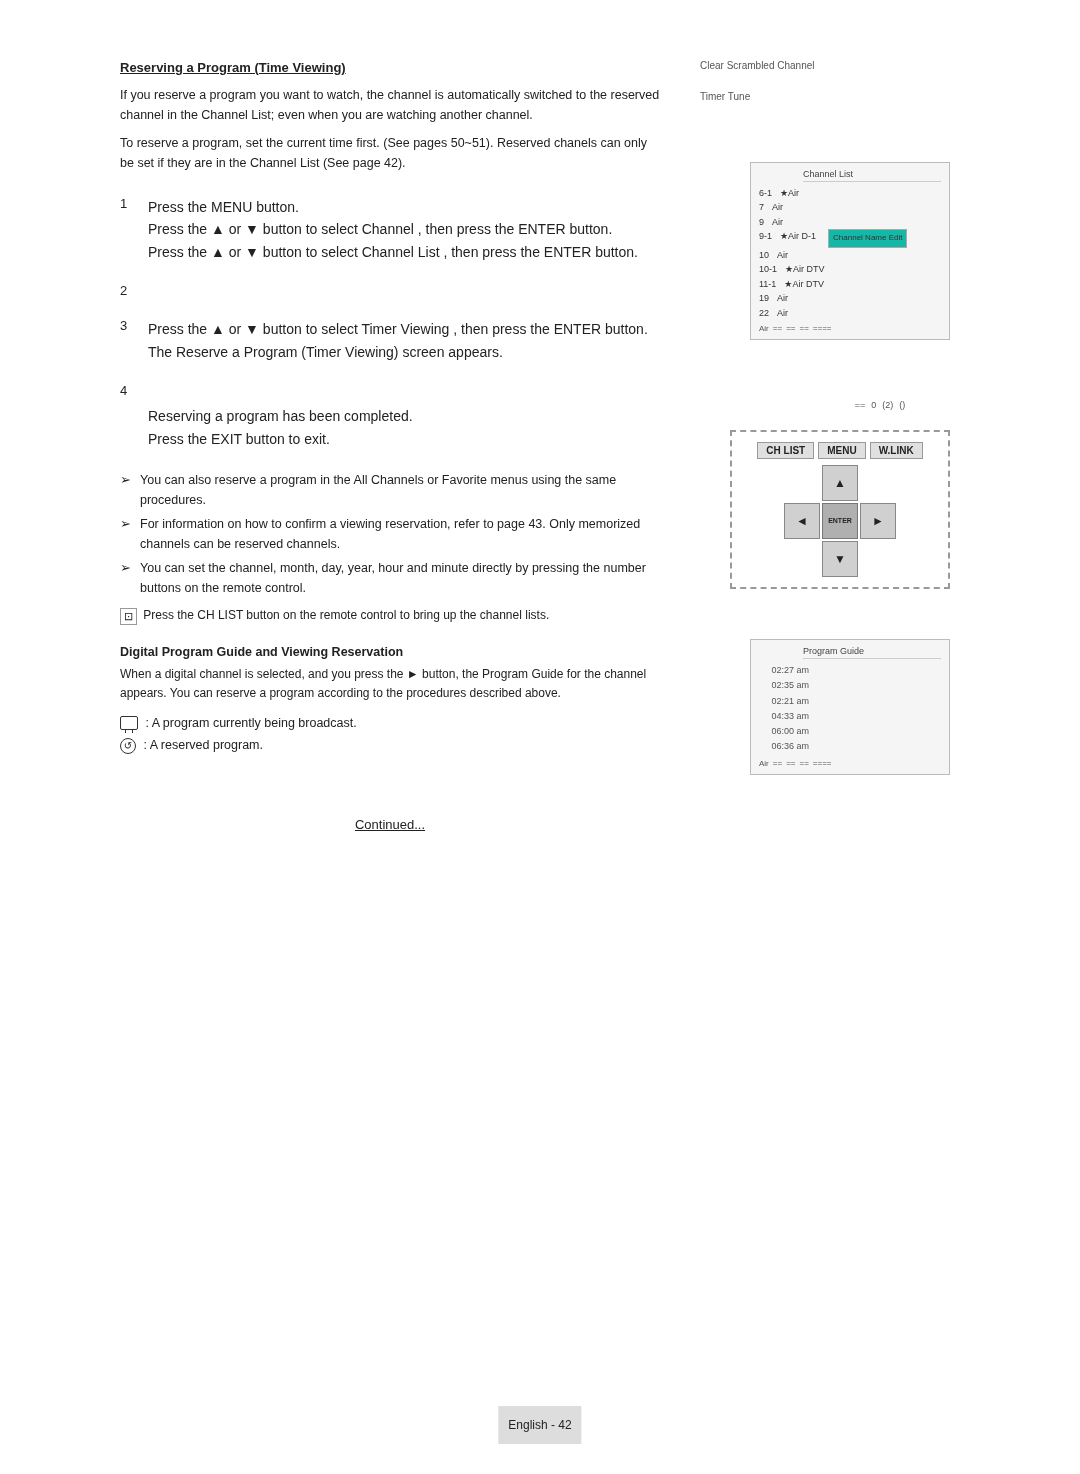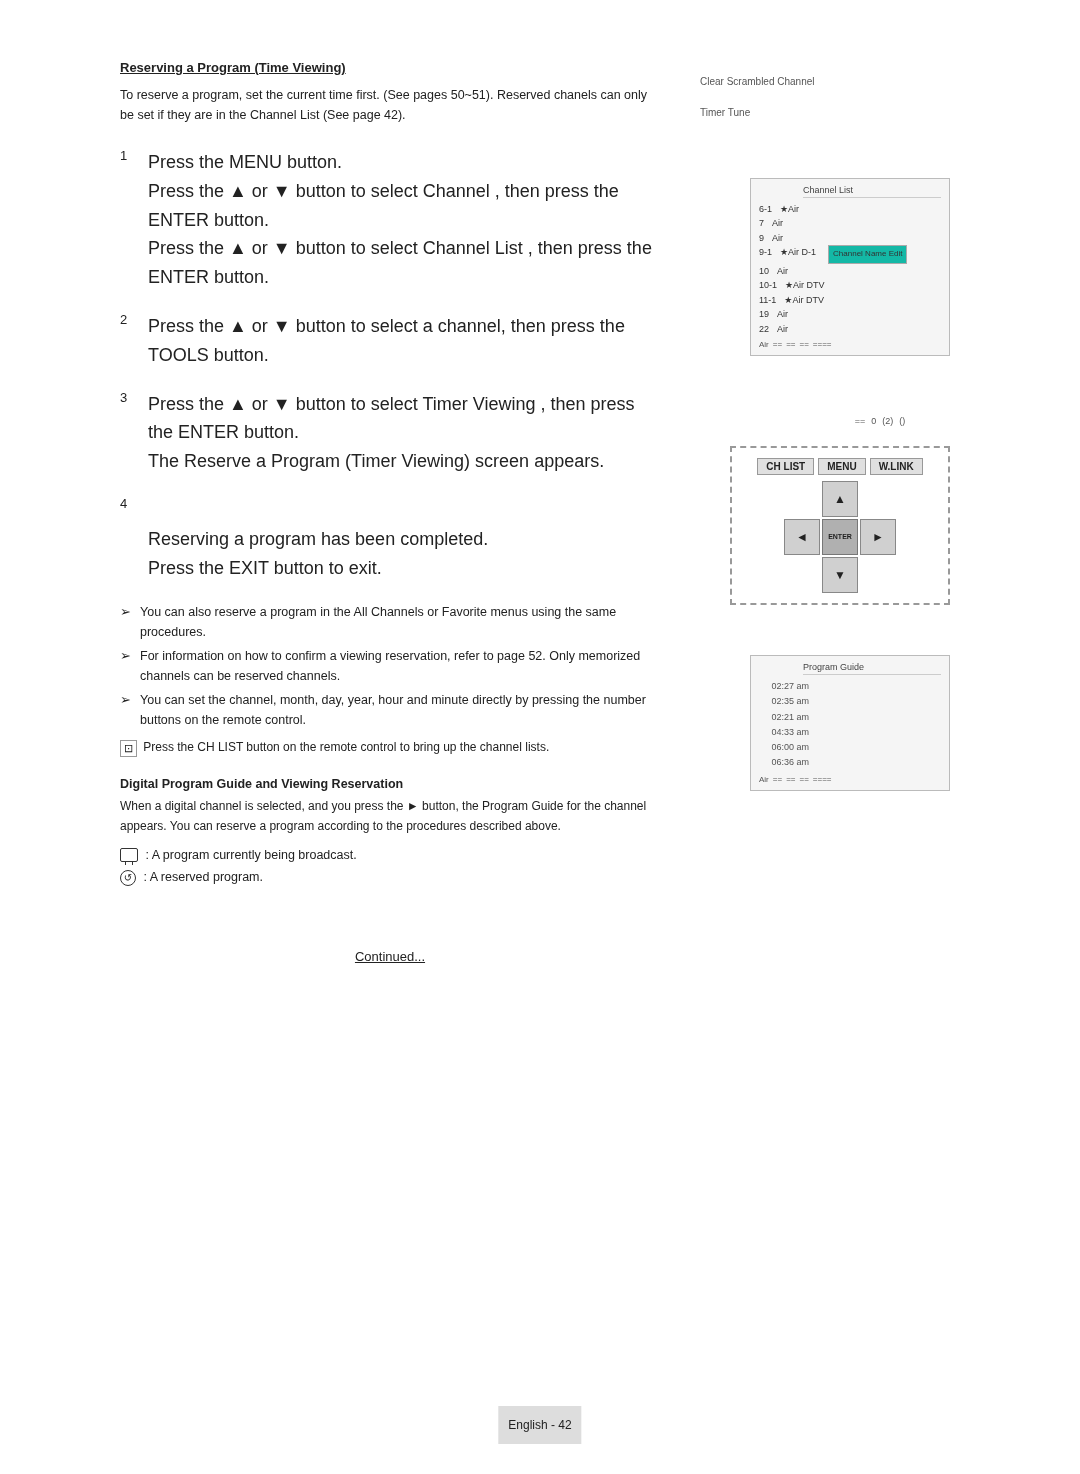--- a/index.html
+++ b/index.html
@@ -36,21 +36,21 @@
     .numbered-step {
       display: flex;
       gap: 8px;
       margin-bottom: 20px;
     }
     .step-number {
       font-size: 13px;
       min-width: 20px;
     }
     .step-content {
-      font-size: 18px;
+      font-size: 14px;
       line-height: 1.6;
     }
     .step-content .sub-line {
       display: block;
       padding-left: 0px;
     }
     .note-list {
       margin-top: 10px;
       margin-bottom: 10px;
     }
@@ -147,21 +147,21 @@
       display: inline-block;
       position: absolute;
       bottom: 30px;
       left: 50%;
       transform: translateX(-50%);
     }
 
     
     .right-panel {
       position: absolute;
-      top: 76px;
+      top: 60px;
       right: 40px;
       width: 340px;
     }
 
     
     .screen-mock {
       border: 1px solid #bbb;
       background: #f5f5f5;
       padding: 6px 8px;
       font-size: 9px;
@@ -271,40 +271,38 @@
   </style>
 </head>
 <body>
 
 <div class="page">
 
   <div class="main-content">
 
     <div class="section-title">Reserving a Program (Time Viewing)</div>
 
+    <p class="intro-text">If you reserve a program you want to watch, the channel is automatically switched to the reserved channel in the Channel List; even when you are watching another channel.</p>
     <p class="intro-text">To reserve a program, set the current time first. (See pages 50~51). Reserved chanels can only be set if they are in the Channel List (See page 42).</p>
 
     <br>
 
     
     <div class="numbered-step">
       <span class="step-number">1</span>
       <div class="step-content">
         <span>Press the MENU button.</span>
         <span class="sub-line">Press the ▲ or ▼ button to select Channel , then press the ENTER button.</span>
         <span class="sub-line">Press the ▲ or ▼ button to select Channel List , then press the ENTER button.</span>
       </div>
     </div>
 
     
     <div class="numbered-step">
       <span class="step-number">2</span>
-      <div class="step-content">
-        <span>Press the ▲ or ▼ button to select a channel, then press the TOOLS button.</span>
-      </div>
     </div>
 
     
     <div class="numbered-step">
       <span class="step-number">3</span>
       <div class="step-content">
         <span>Press the ▲ or ▼ button to select Timer Viewing , then press the ENTER button.</span><br>
         <span>The Reserve a Program (Timer Viewing) screen appears.</span>
       </div>
     </div>
@@ -320,21 +318,21 @@
     </div>
 
     
     <div class="note-list">
       <div class="note-item">
         <span class="note-arrow">➢</span>
         <span>You can also reserve a program in the All Channels  or Favorite  menus using the same procedures.</span>
       </div>
       <div class="note-item">
         <span class="note-arrow">➢</span>
-        <span>For information on how to confirm a viewing reservation, refer to page 52. Only memorized channels can be reserved channels.</span>
+        <span>For information on how to confirm a viewing reservation, refer to page 43. Only memorized channels can be reserved channels.</span>
       </div>
       <div class="note-item">
         <span class="note-arrow">➢</span>
         <span>You can set the channel, month, day, year, hour and minute directly by pressing the number buttons on the remote control.</span>
       </div>
     </div>
 
     
     <div class="ch-list-note">
       <span class="ch-list-icon">⊡</span>

